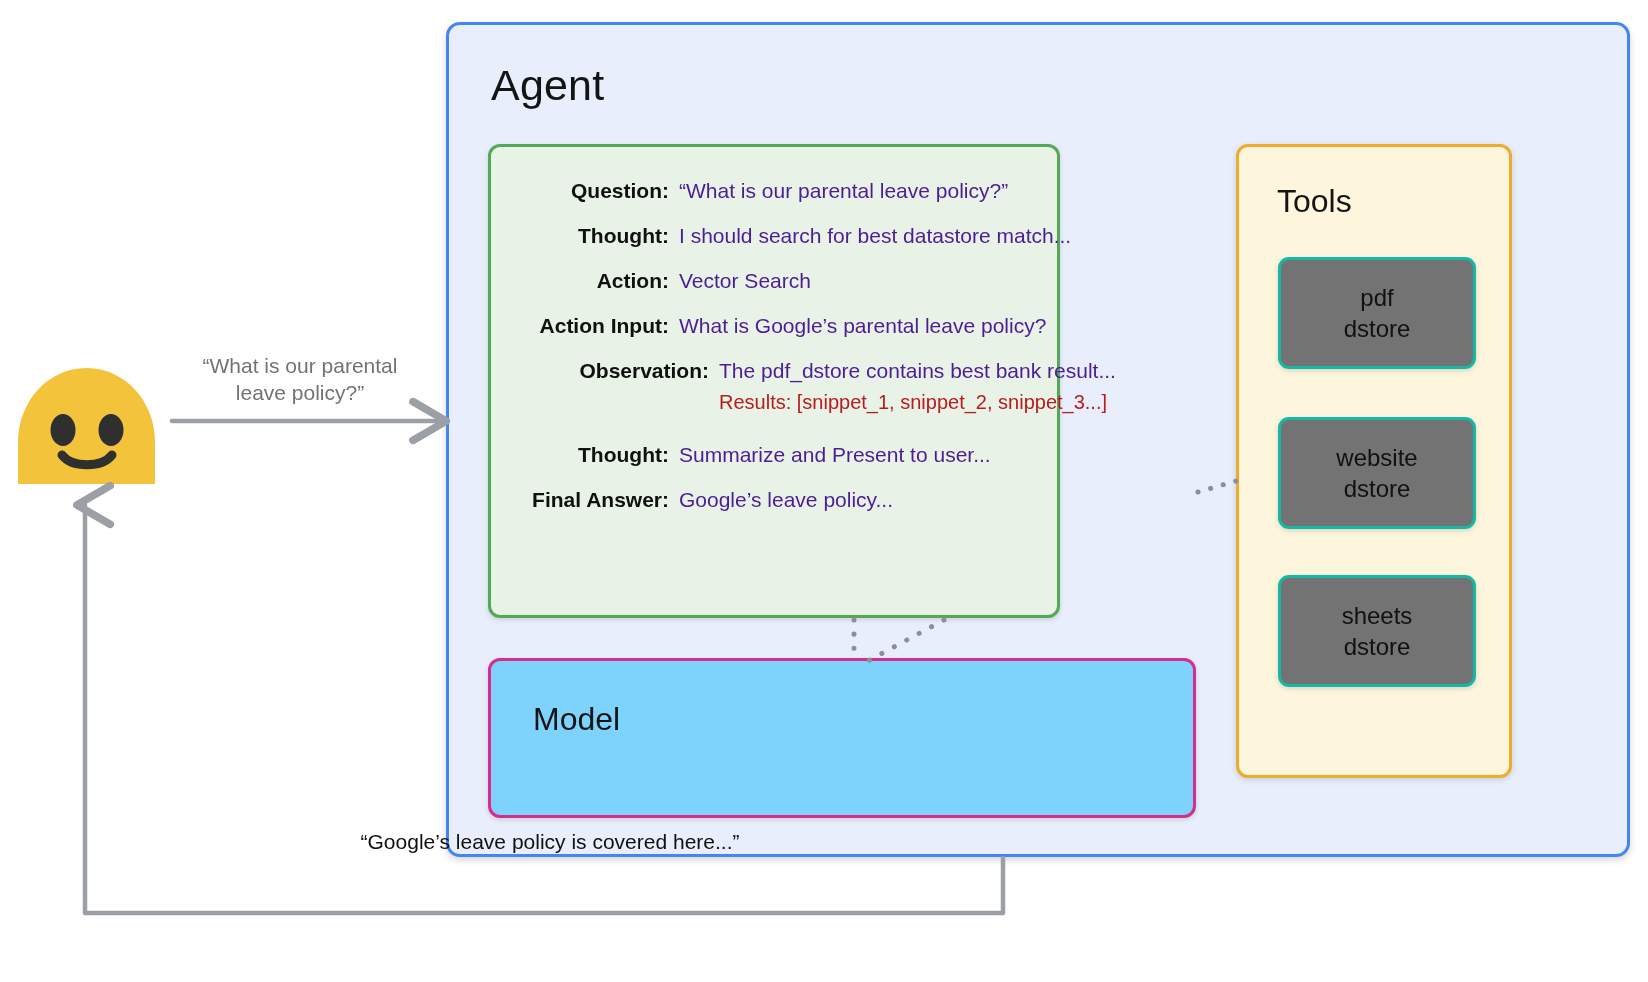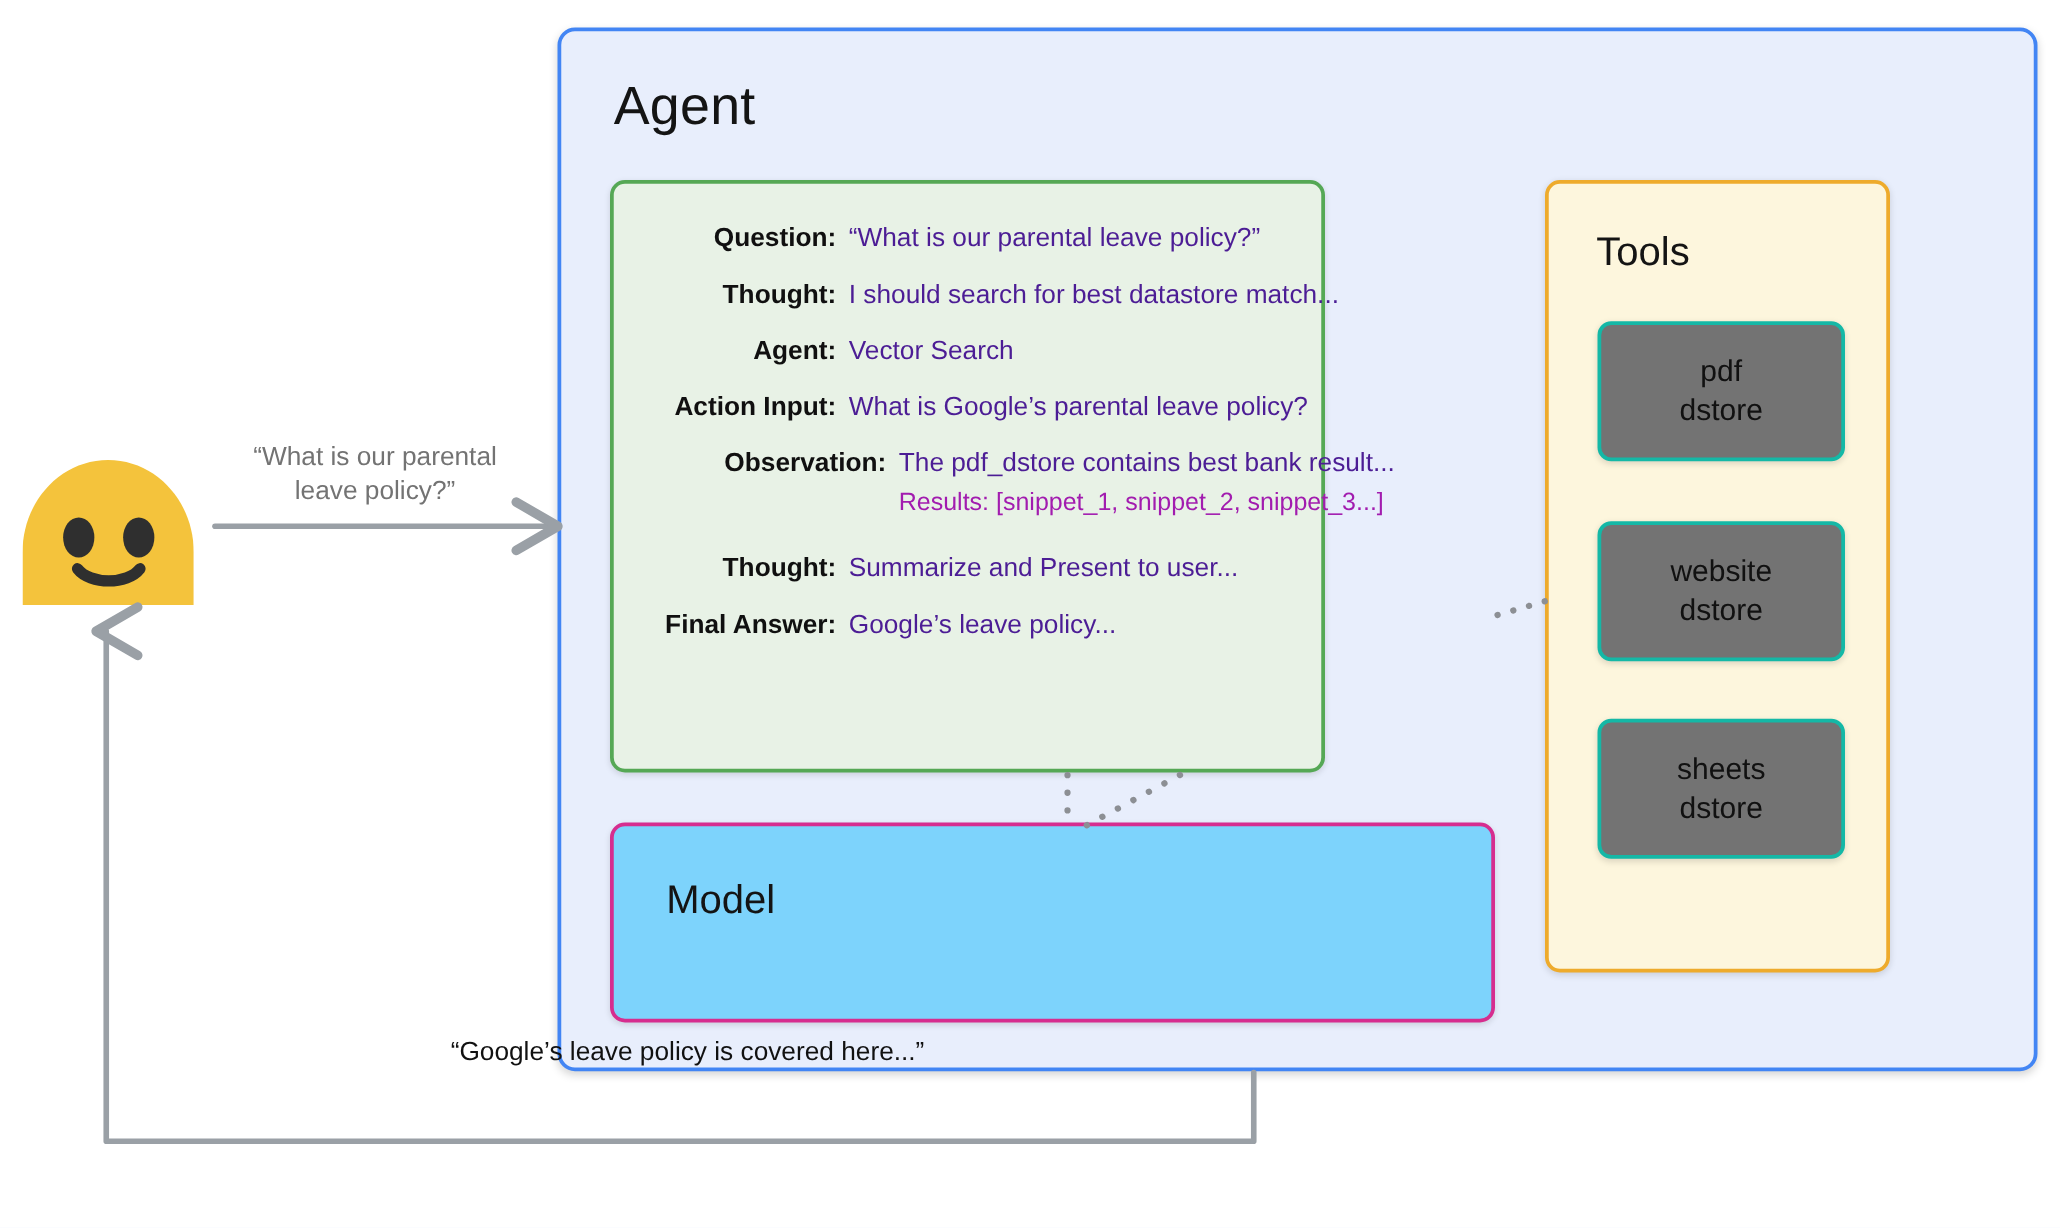--- a/index.html
+++ b/index.html
@@ -85,21 +85,21 @@
     flex: 1 1 auto;
     font-size: 21px;
     font-weight: 400;
     color: #4c1d95;
     line-height: 33px;
     white-space: nowrap;
   }
   .react-subvalue {
     font-size: 20px;
     font-weight: 400;
-    color: #a21caf;
+    color: #b91c1c;
     line-height: 31px;
     white-space: nowrap;
   }
 
   
   .model-box {
     position: absolute;
     left: 488px;
     top: 658px;
     width: 708px;
@@ -231,21 +231,21 @@
         <div class="react-label">Question:</div>
         <div class="react-value">“What is our parental leave policy?”</div>
       </div>
 
       <div class="react-row">
         <div class="react-label">Thought:</div>
         <div class="react-value">I should search for best datastore match...</div>
       </div>
 
       <div class="react-row">
-        <div class="react-label">Agent:</div>
+        <div class="react-label">Action:</div>
         <div class="react-value">Vector Search</div>
       </div>
 
       <div class="react-row">
         <div class="react-label">Action Input:</div>
         <div class="react-value">What is Google’s parental leave policy?</div>
       </div>
 
       <div class="react-row tight">
         <div class="react-label">Observation:</div>

